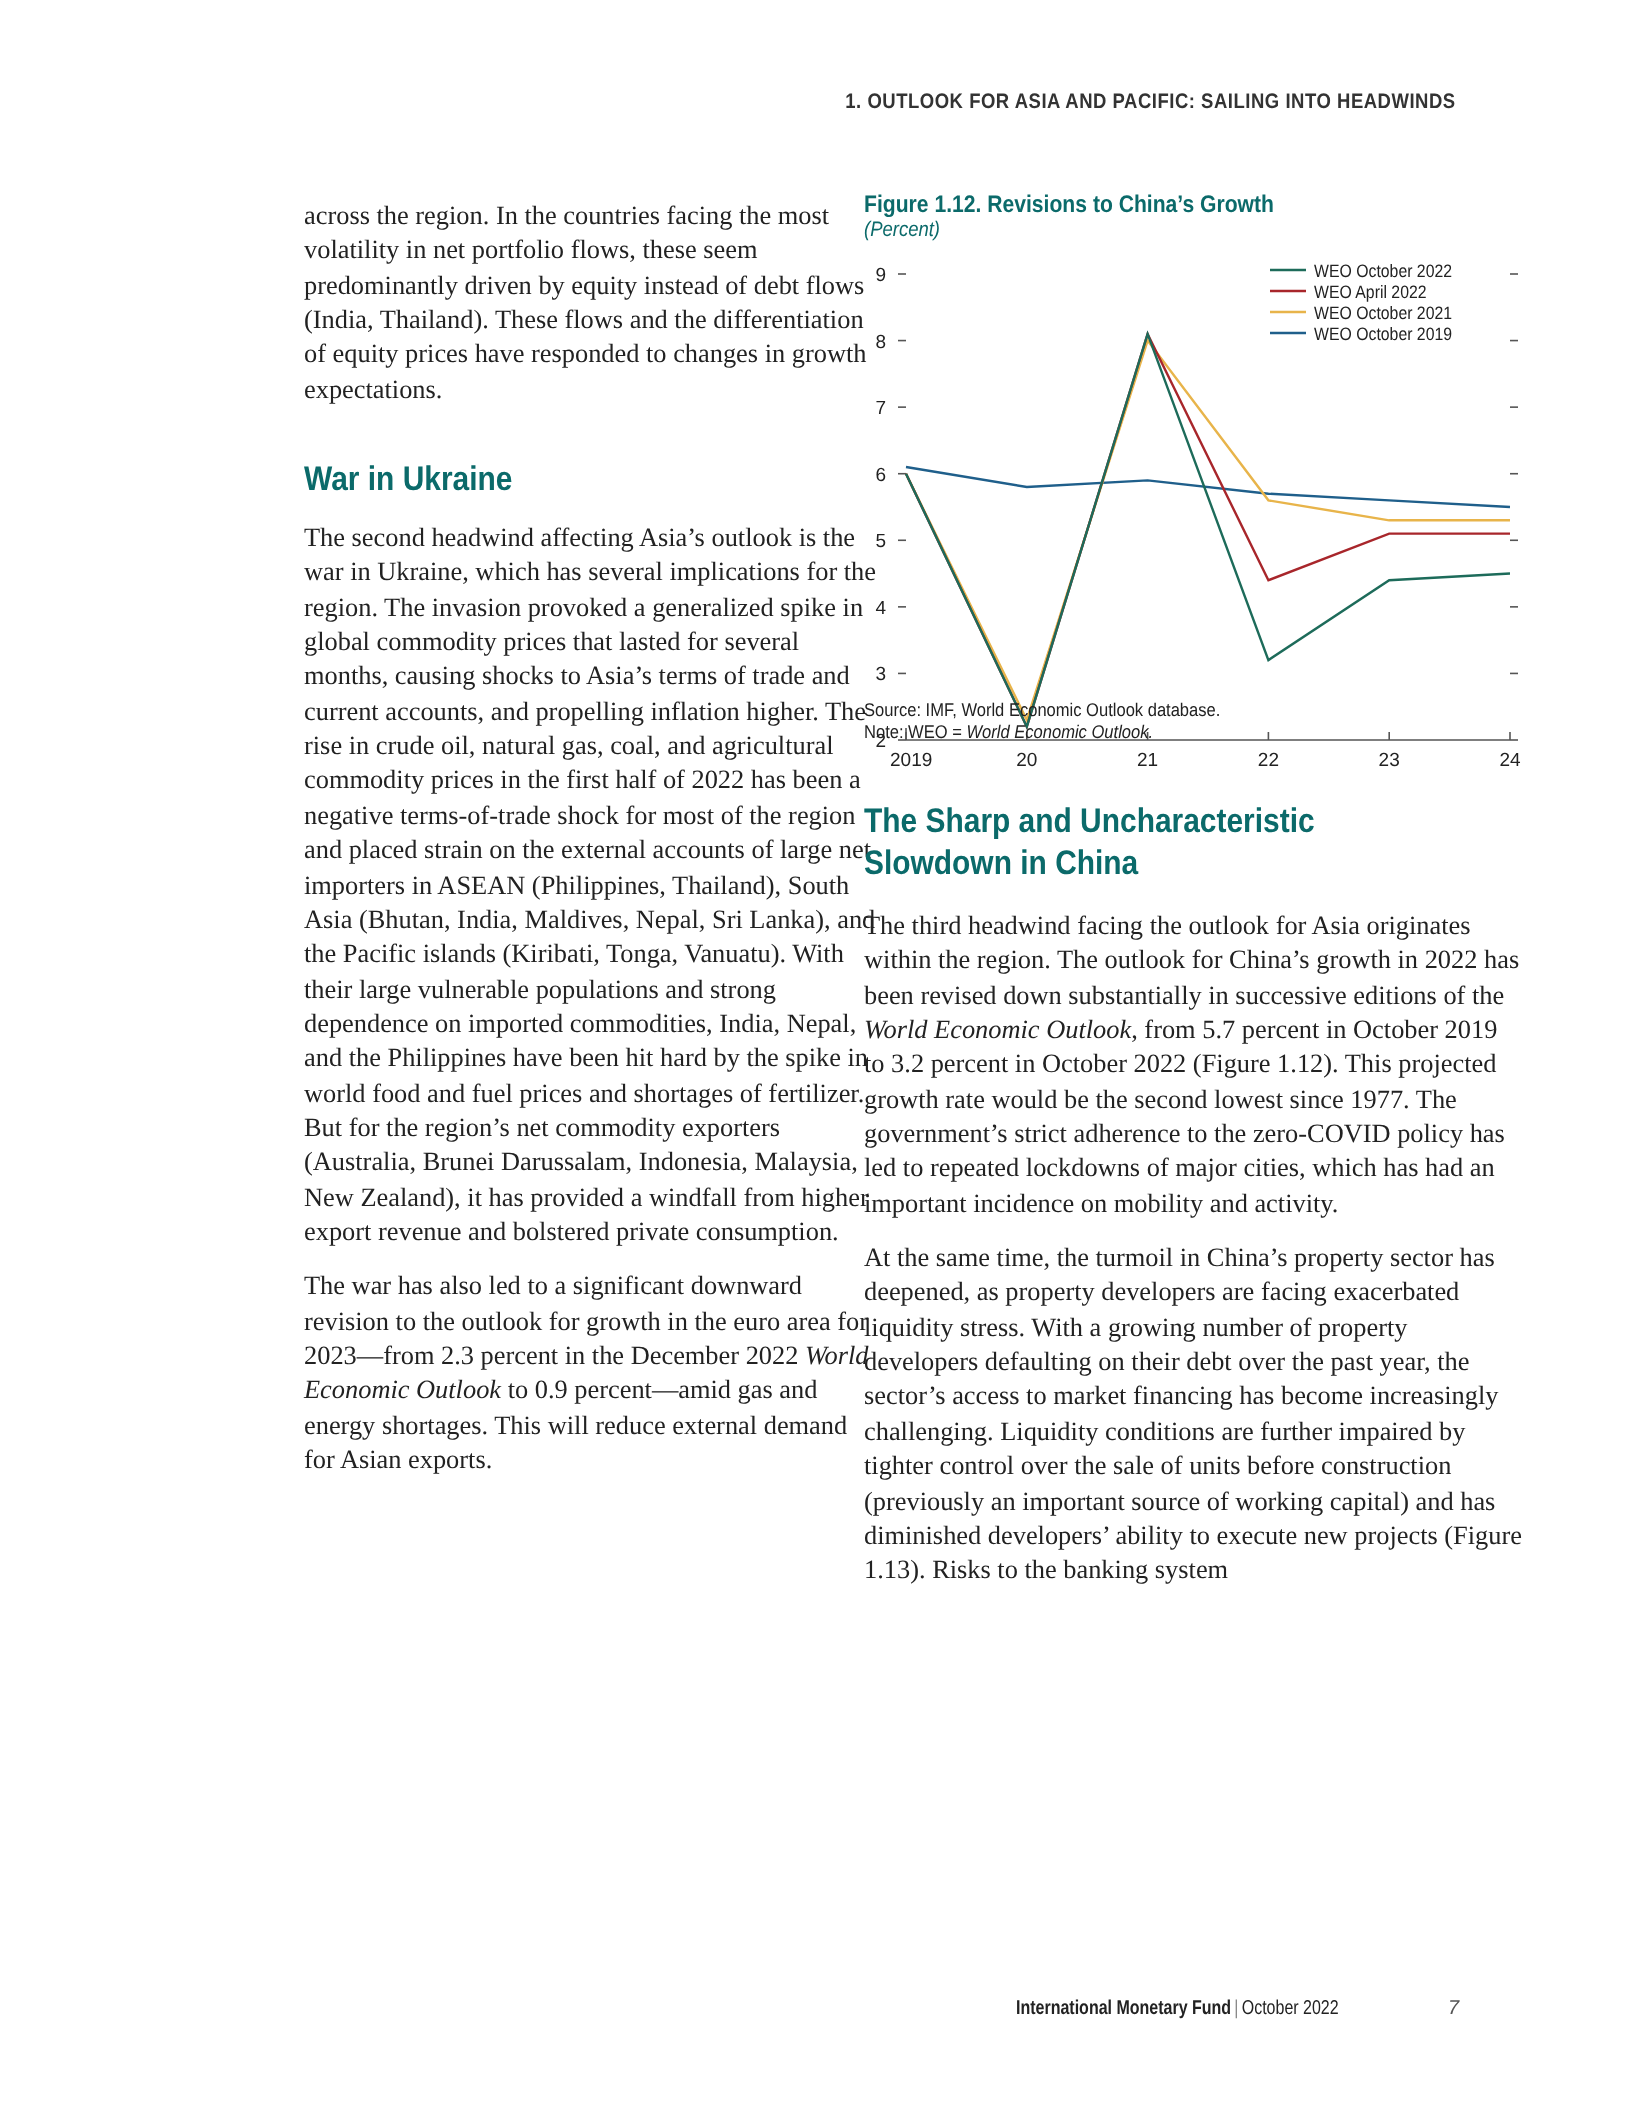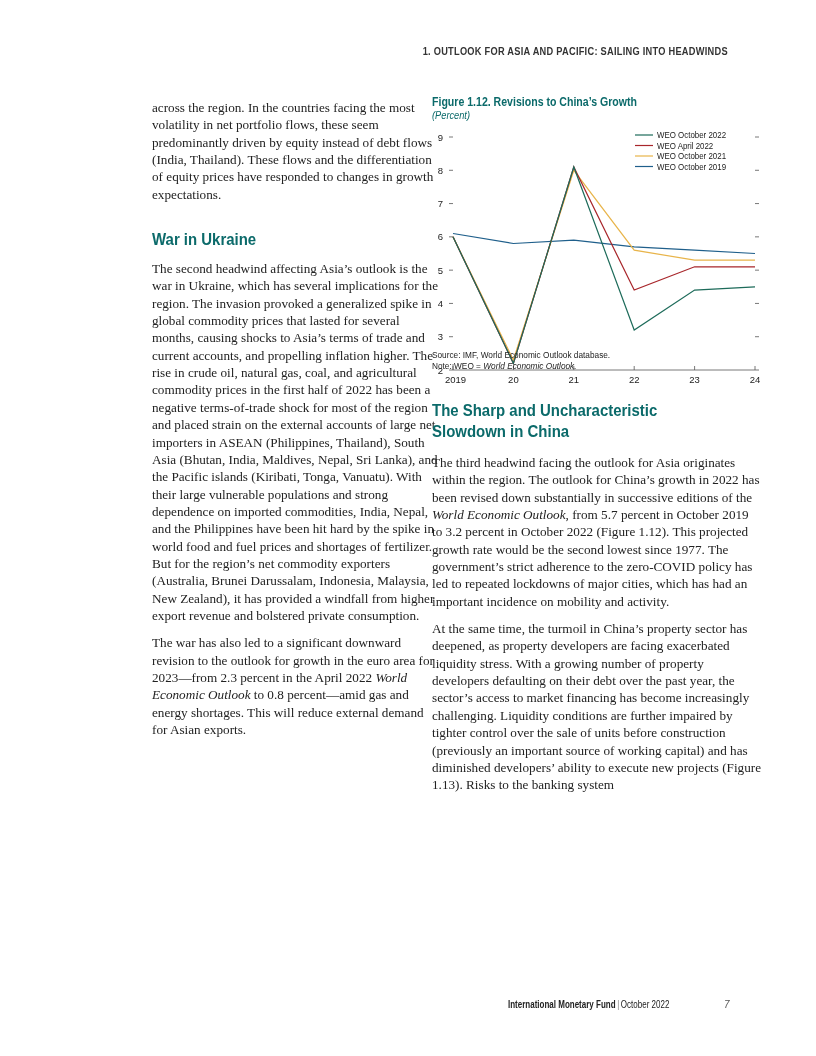--- a/index.html
+++ b/index.html
@@ -31,21 +31,21 @@
 </style>
 </head>
 <body>
 
 <div class="running-head">1. OUTLOOK FOR ASIA AND PACIFIC: SAILING INTO HEADWINDS</div>
 
 <div class="col col-left">
   <p>across the region. In the countries facing the most volatility in net portfolio flows, these seem predominantly driven by equity instead of debt flows (India, Thailand). These flows and the differentiation of equity prices have responded to changes in growth expectations.</p>
   <h2 class="section" style="margin-top:26px;margin-bottom:10px;">War in Ukraine</h2>
   <p>The second headwind affecting Asia’s outlook is the war in Ukraine, which has several implications for the region. The invasion provoked a generalized spike in global commodity prices that lasted for several months, causing shocks to Asia’s terms of trade and current accounts, and propelling inflation higher. The rise in crude oil, natural gas, coal, and agricultural commodity prices in the first half of 2022 has been a negative terms-of-trade shock for most of the region and placed strain on the external accounts of large net importers in ASEAN (Philippines, Thailand), South Asia (Bhutan, India, Maldives, Nepal, Sri Lanka), and the Pacific islands (Kiribati, Tonga, Vanuatu). With their large vulnerable populations and strong dependence on imported commodities, India, Nepal, and the Philippines have been hit hard by the spike in world food and fuel prices and shortages of fertilizer. But for the region’s net commodity exporters (Australia, Brunei Darussalam, Indonesia, Malaysia, New Zealand), it has provided a windfall from higher export revenue and bolstered private consumption.</p>
-  <p><span>The war has also led to a significant downward revision to the outlook for growth in the euro area for 2023—from 2.3 percent in the April 2022 </span><em>World Economic Outlook</em><span> to 0.8 percent—amid gas and energy shortages. This will reduce external demand for Asian exports.</span></p>
+  <p><span>The war has also led to a significant downward revision to the outlook for growth in the euro area for 2023—from 2.3 percent in the December 2022 </span><em>World Economic Outlook</em><span> to 0.9 percent—amid gas and energy shortages. This will reduce external demand for Asian exports.</span></p>
 </div>
 
 <div class="col col-right">
   <div class="fig-title">Figure 1.12. Revisions to China’s Growth</div>
   <div class="fig-sub">(Percent)</div>
   <div class="chart-wrap">
     <svg id="chart" width="340" height="270">
         <line x1="26" y1="243" x2="328" y2="243" stroke="#555555" stroke-width="0.8"></line>
         <line x1="22" y1="243" x2="26" y2="243" stroke="#555555" stroke-width="0.8"></line>
         <line x1="328" y1="243" x2="332" y2="243" stroke="#555555" stroke-width="0.8"></line>

